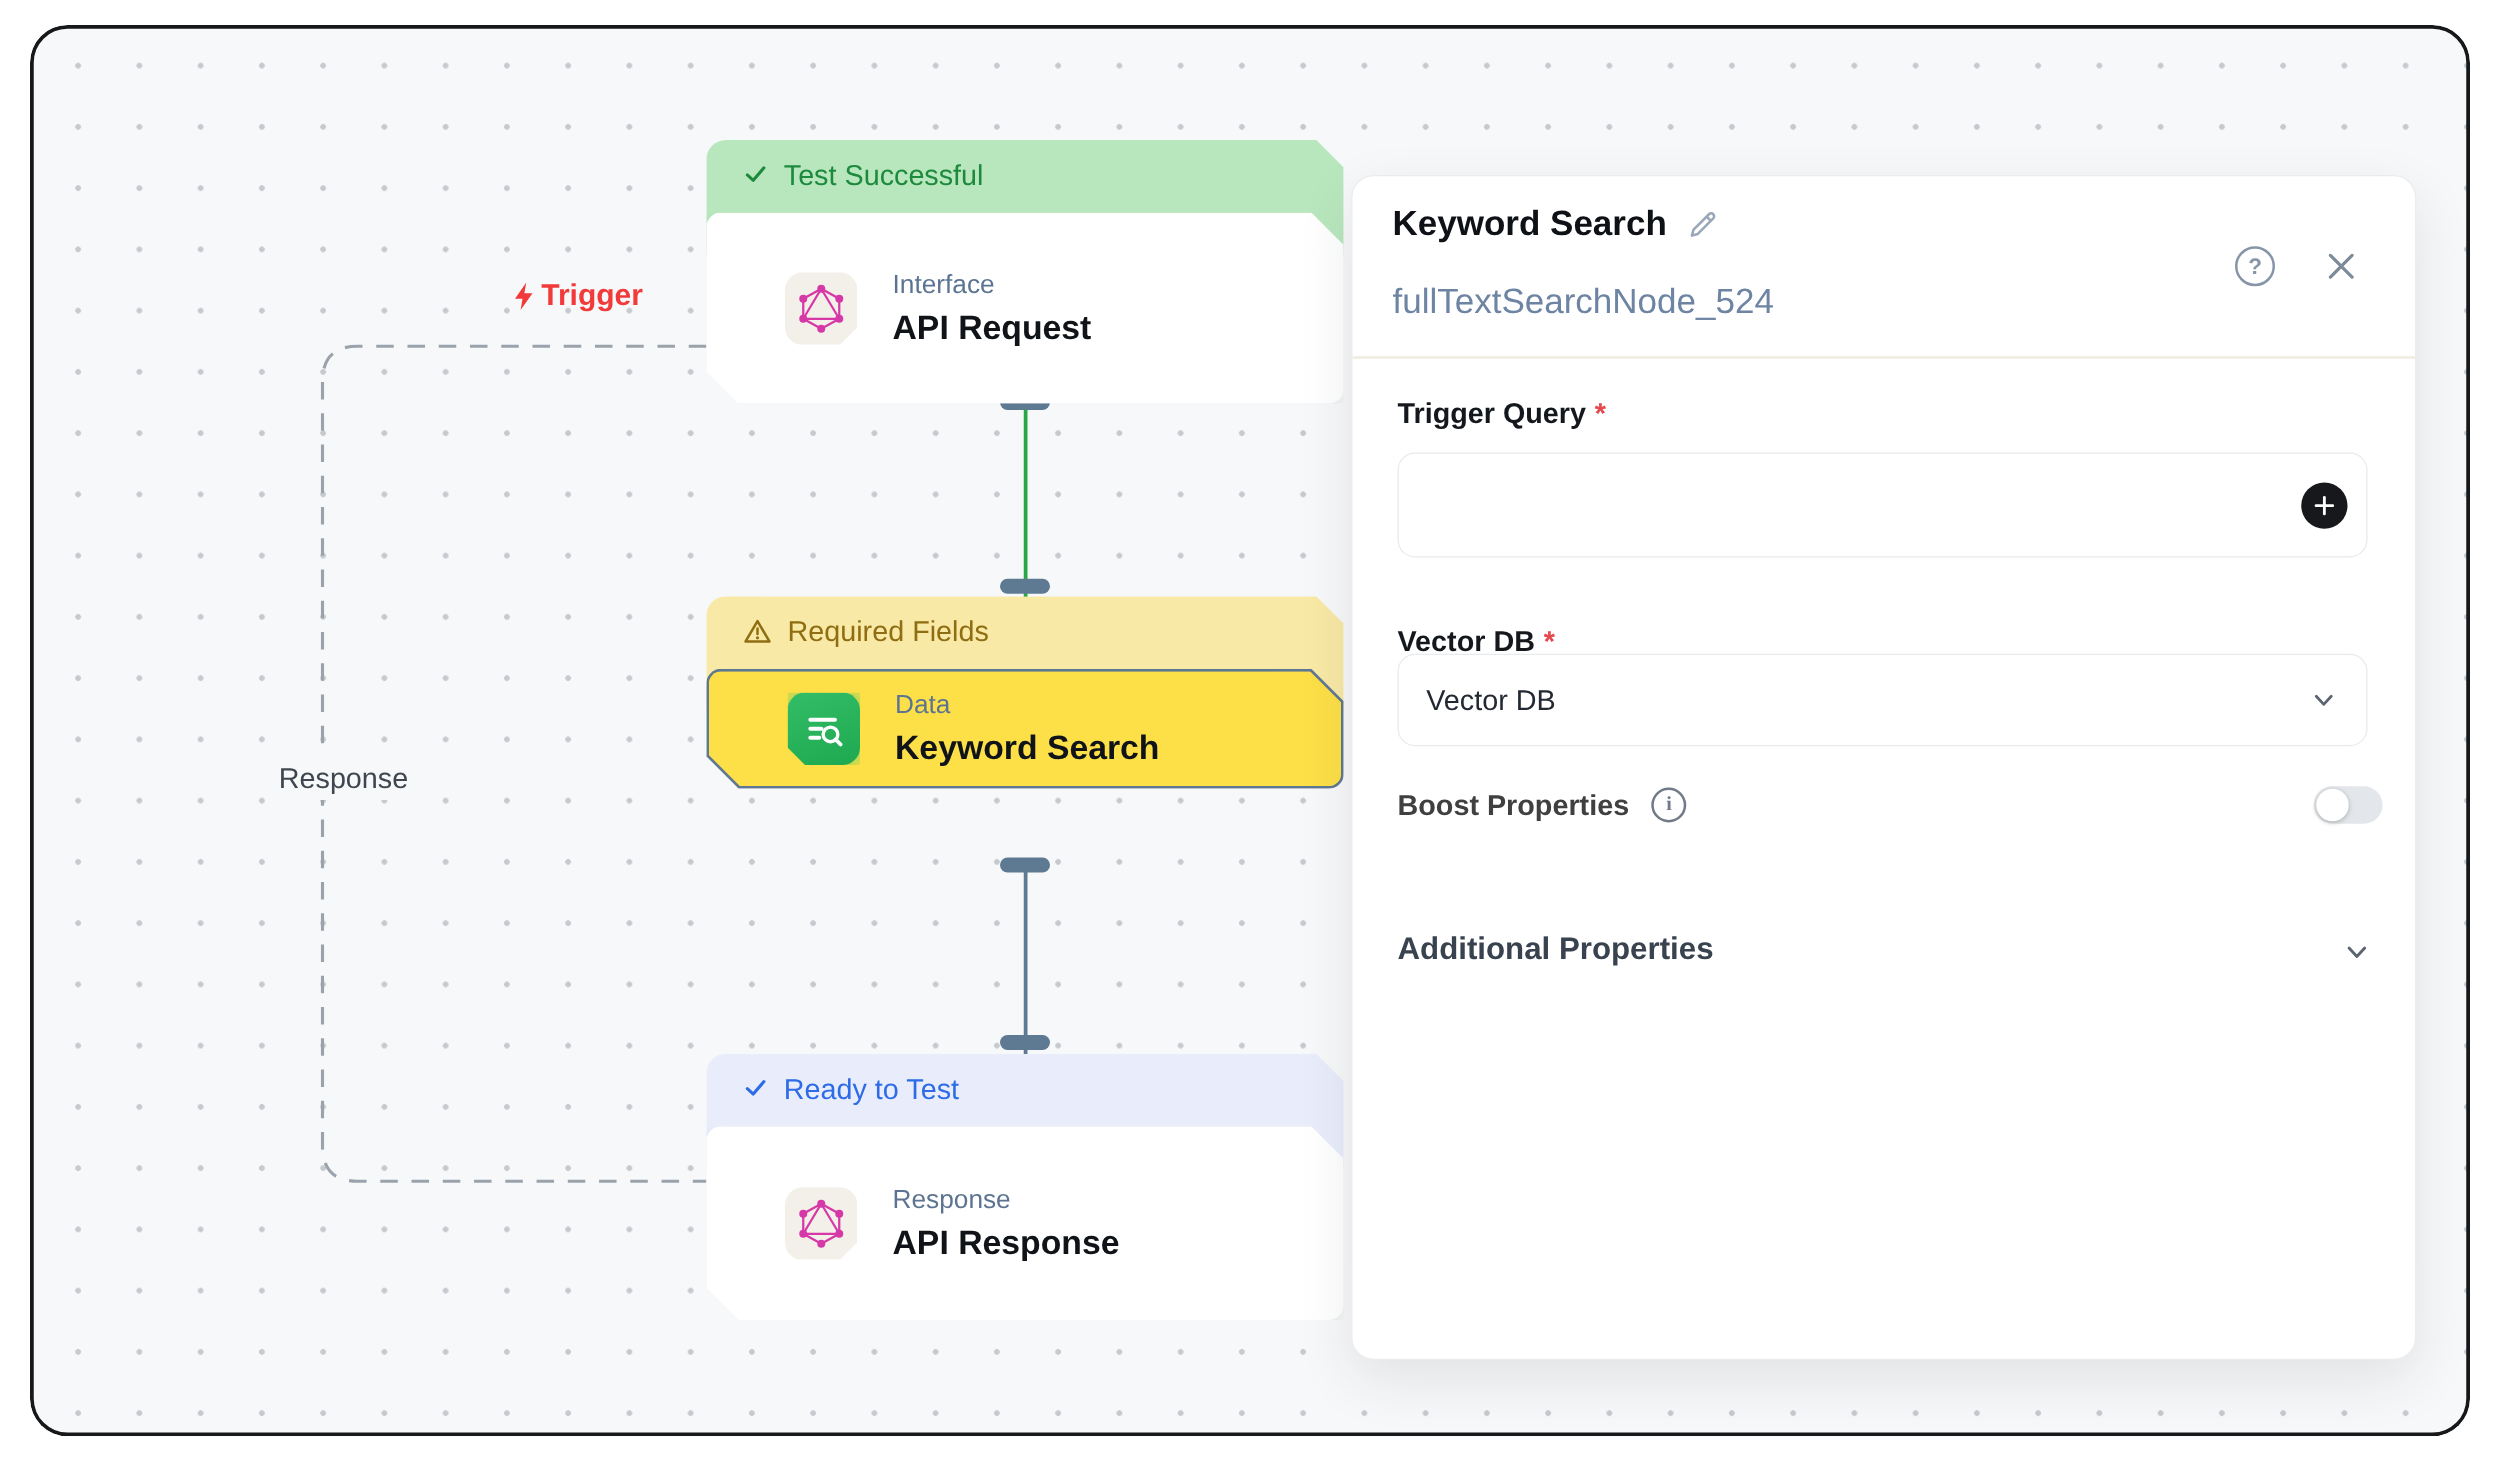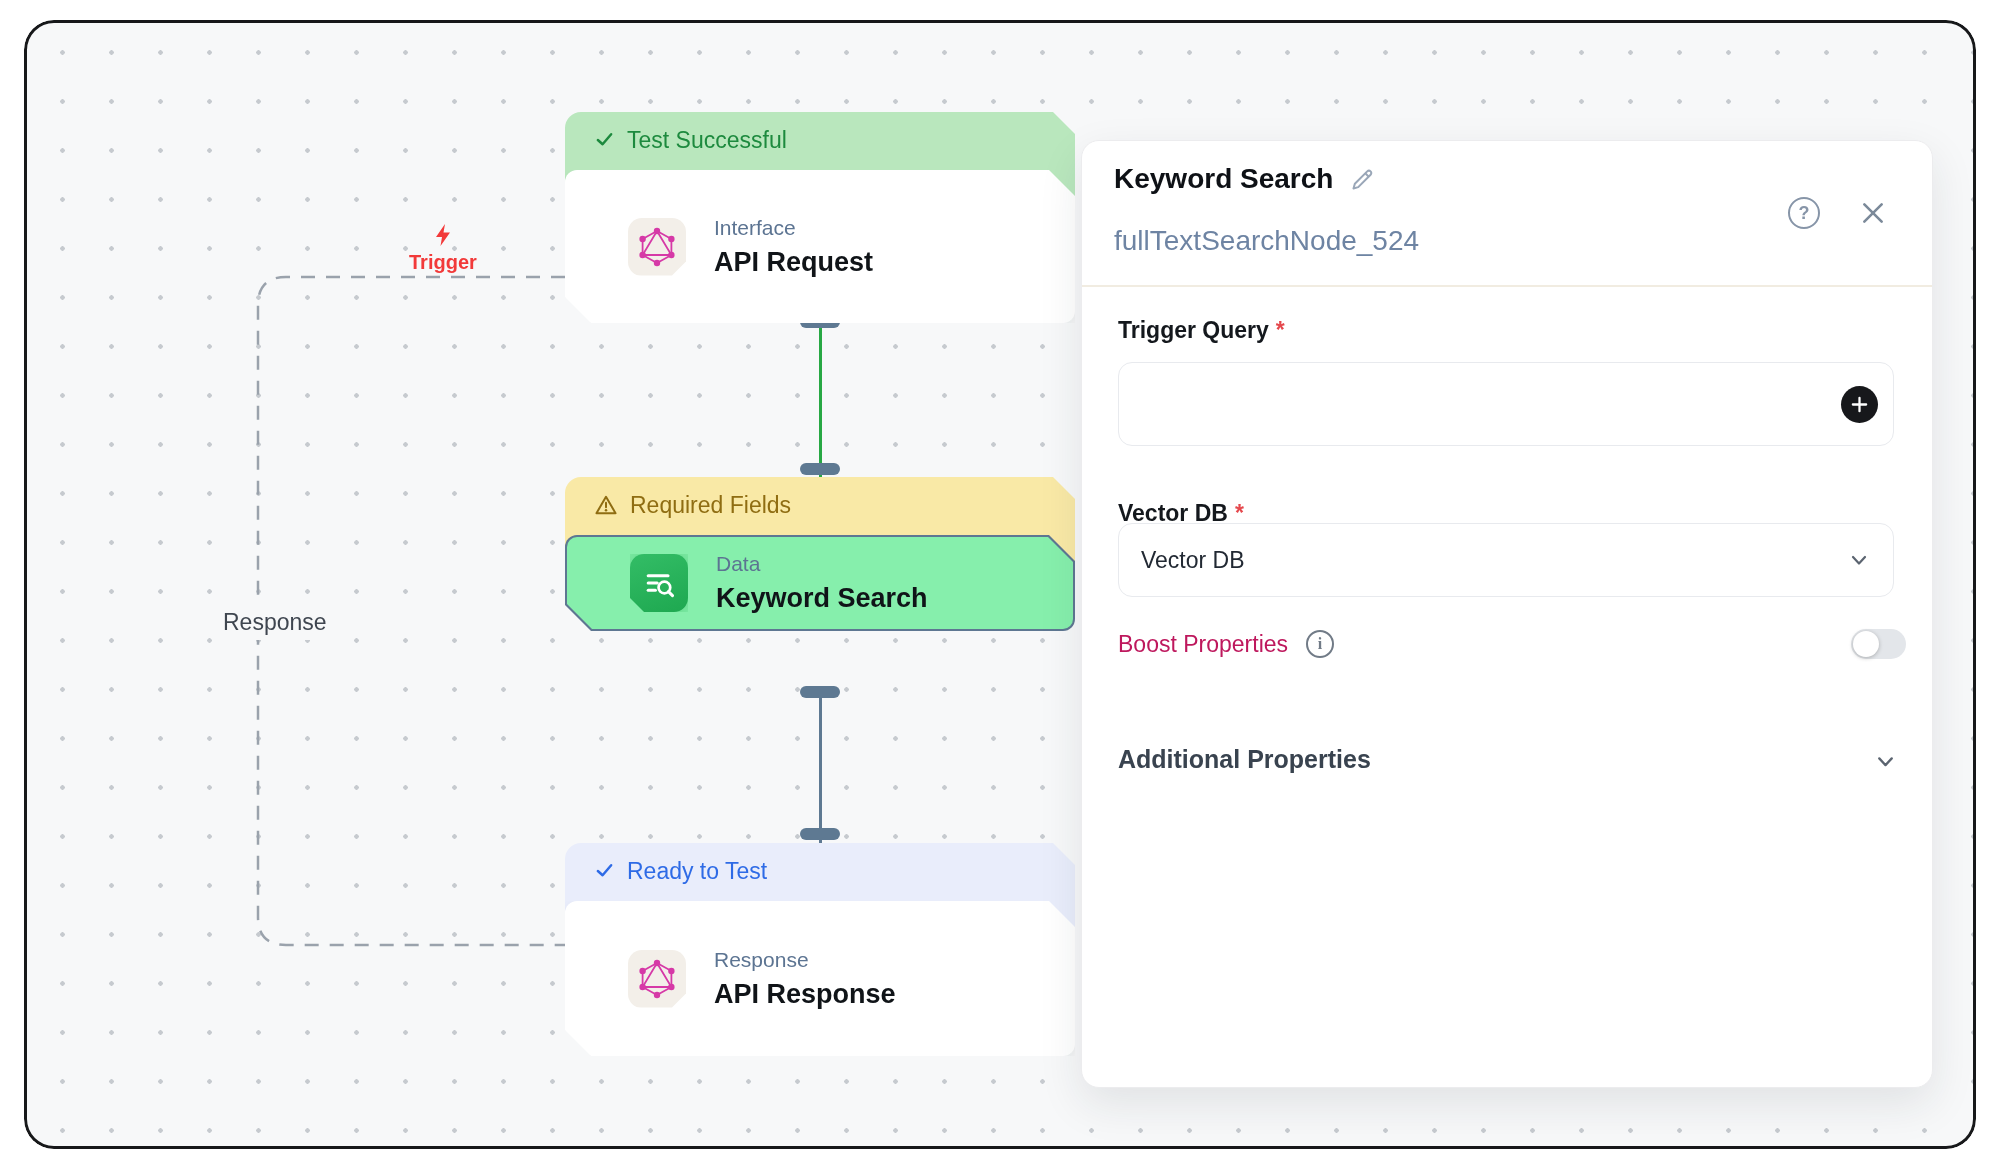--- a/index.html
+++ b/index.html
@@ -12,21 +12,21 @@
     background-image: radial-gradient(circle, #c6cacf 2px, transparent 2.5px);
     background-size:49px 49px; background-position:14px 8px;
     box-shadow: inset 0 0 0 3px #17181a;
     overflow:hidden;
   }
 
   
   .loop-svg { position:absolute; left:0; top:0; width:1952px; height:1129px; pointer-events:none; }
 
   .edge-label { position:absolute; font-weight:700; display:flex; align-items:center; gap:4px; }
-  .trigger-label { left:385px; top:203px; color:#f23a3a; font-size:20px;flex-direction:column; }
+  .trigger-label { left:385px; top:203px; color:#f23a3a; font-size:24px; }
   .response-label { left:189px; top:585px; color:#3f4650; font-size:23px; font-weight:400;
                     background:#f7f8f9; padding:4px 10px; }
 
   
   .node { position:absolute; left:541px; width:510px; }
   #node1 { top:92px;  height:211px; }
   #node2 { top:457px; height:154px; }
   #node3 { top:823px; height:213px; }
 
   .banner {
@@ -47,21 +47,21 @@
     background:#ffffff; border-radius:12px;
     clip-path: polygon(0 0, calc(100% - 26px) 0, 100% 26px, 100% 100%, 26px 100%, 0 calc(100% - 26px));
     box-shadow: 0 3px 10px rgba(20,30,40,.05);
   }
   .nbody-border {
     position:absolute; left:0; top:58px; right:0; bottom:0;
     background:#5e7792; border-radius:12px;
     clip-path: polygon(0 0, calc(100% - 26px) 0, 100% 26px, 100% 100%, 26px 100%, 0 calc(100% - 26px));
   }
   .nbody-inner {
-    position:absolute; inset:2px; background:#86efac; border-radius:10px;
+    position:absolute; inset:2px; background:#fde047; border-radius:10px;
     clip-path: polygon(0 0, calc(100% - 25px) 0, 100% 25px, 100% 100%, 25px 100%, 0 calc(100% - 25px));
   }
   .nrow { display:flex; align-items:center; height:100%; padding-left:63px; gap:28px; }
 
   .tile { width:58px; height:58px; border-radius:14px; display:flex; align-items:center; justify-content:center; flex:0 0 auto; }
   .tile-graphql {
     background:#f3efe9;
     clip-path: polygon(0 0,100% 0,100% calc(100% - 14px), calc(100% - 14px) 100%, 0 100%);
   }
   .tile-search {
@@ -113,21 +113,21 @@
   }
   .f-select {
     position:absolute; left:36px; top:382px; width:776px; height:74px;
     border:1.5px solid #e8eaee; border-radius:14px; background:#fff;
     display:flex; align-items:center; padding:0 22px; cursor:pointer;
   }
   .f-select-value { font-size:23px; color:#222933; }
   .f-select .chev { margin-left:auto; }
 
   .boost-row { position:absolute; left:36px; top:488px; width:788px; display:flex; align-items:center; }
-  .boost-label { font-size:23px; font-weight:400; color:#be185d; }
+  .boost-label { font-size:23px; font-weight:700; color:#404040; }
   .info-badge { width:28px; height:28px; border:2.5px solid #717b87; border-radius:50%; color:#717b87;
                 font-size:16px; font-weight:700; display:flex; align-items:center; justify-content:center;
                 margin-left:18px; font-family:"Liberation Serif",serif; }
   .toggle { margin-left:auto; width:55px; height:30px; border-radius:16px; background:#e3e6ea; position:relative; cursor:pointer; }
   .toggle-knob { position:absolute; left:2px; top:2px; width:26px; height:26px; border-radius:50%;
                  background:#ffffff; box-shadow:0 1px 4px rgba(0,0,0,.25); }
 
   .addprops-row { position:absolute; left:36px; top:604px; width:780px; display:flex; align-items:flex-end; cursor:pointer; }
   .addprops-label { font-size:25px; font-weight:700; color:#39434f; }
   .addprops-row .chev { margin-left:auto; }

